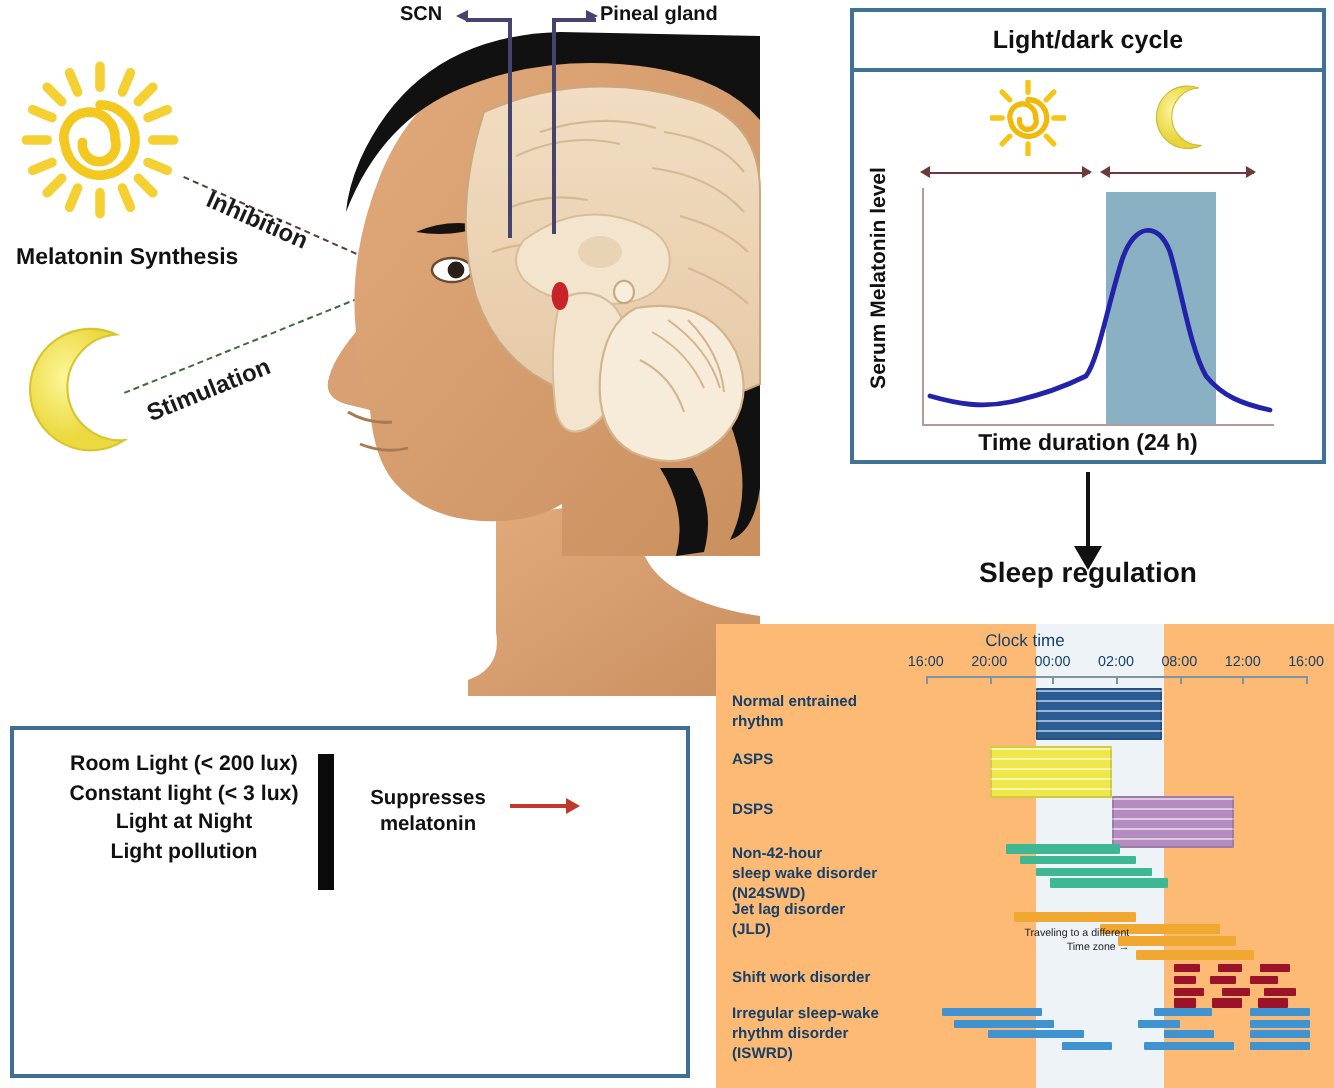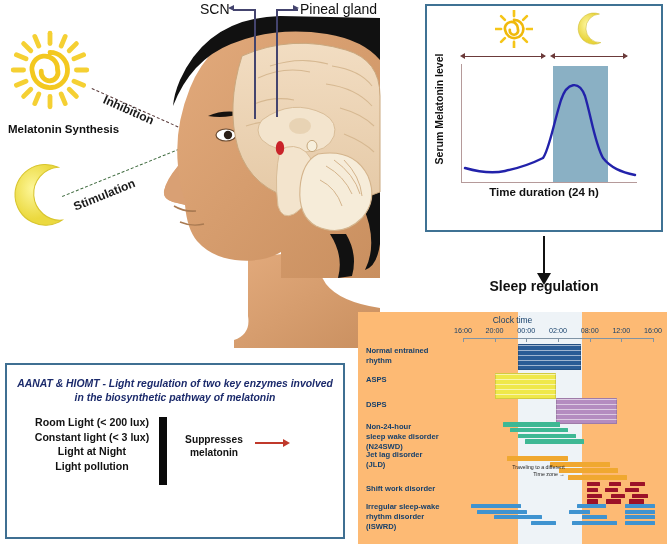--- a/index.html
+++ b/index.html
@@ -23,21 +23,21 @@
   .dash-lbl{position:absolute;font-weight:bold;color:#1a1a1a;white-space:nowrap;
             transform-origin:0 50%;}
 
   #melatonin-synthesis{left:8px;top:122px;font-size:11.5px;font-weight:bold;
       color:#111;line-height:1.25;}
 
   
   #head-art{position:absolute;left:130px;top:8px;width:280px;height:340px;}
 
   
-  .callout-lbl{position:absolute;font-size:14px;font-weight:normal;color:#111;
+  .callout-lbl{position:absolute;font-size:10px;font-weight:bold;color:#111;
                line-height:1.12;white-space:nowrap;}
   .lead{position:absolute;background:#44446e;}
 
   
   #lightdark-box{left:425px;top:4px;width:238px;height:228px;
        border:2.4px solid #3f7294;background:#fff;box-sizing:border-box;}
   #ld-title-bar{height:28px;border-bottom:2.4px solid #3f7294;
        display:flex;align-items:center;justify-content:center;}
   #ld-title{font-size:12.5px;font-weight:bold;color:#111;}
   #ld-body{position:relative;height:196px;}
@@ -233,20 +233,23 @@
   <div class="callout-lbl" style="left:300px;top:2px;">Pineal
 gland</div>
   <div class="lead" style="left:276px;top:9px;width:22px;height:1.6px;"></div>
   <div class="abs" style="left:293px;top:5px;width:0;height:0;
        border-top:3.4px solid transparent;border-bottom:3.4px solid transparent;
        border-left:6px solid #44446e;"></div>
   <div class="lead" style="left:276px;top:9px;width:1.6px;height:108px;"></div>
 </div>
 
 <div class="abs" id="lightdark-box">
+  <div id="ld-title-bar">
+    <span id="ld-title">Light/dark cycle</span>
+  </div>
   <div id="ld-body">
 
     <div class="abs" style="left:68px;top:4px;width:38px;height:38px;">
       <svg viewBox="0 0 100 100" width="38" height="38">
         <g stroke="#f5c518" stroke-width="7" stroke-linecap="round">
           <line x1="50" y1="2" x2="50" y2="16"></line>
             <line x1="50" y1="84" x2="50" y2="98"></line>
           <line x1="2" y1="50" x2="16" y2="50"></line>
             <line x1="84" y1="50" x2="98" y2="50"></line>
           <line x1="16" y1="16" x2="26" y2="26"></line>
@@ -321,21 +324,21 @@
       <div class="tick" style="left: 295.077px; top: 26px; height: 4px;"></div>
     </div>
   <div id="dz-rows">
       <div class="dz-row-lbl" style="left: 8px; top: 34px; width: 84px;">Normal entrained
 rhythm</div>
       <div class="bar striped" style="left: 160.385px; width: 60.2154px; top: 32px; height: 24px; background: linear-gradient(rgba(255, 255, 255, 0.55) 0px, rgba(255, 255, 255, 0.55) 1px, transparent 1px, transparent 100%) 0% 0% / 100% 5px rgb(42, 92, 150); border: 0.6px solid rgba(0, 0, 0, 0.12);"></div>
       <div class="dz-row-lbl" style="left: 8px; top: 63px; width: 84px;">ASPS</div>
       <div class="bar striped" style="left: 137.408px; width: 58.6308px; top: 61px; height: 24px; background: linear-gradient(rgba(255, 255, 255, 0.55) 0px, rgba(255, 255, 255, 0.55) 1px, transparent 1px, transparent 100%) 0% 0% / 100% 5px rgb(239, 232, 74); border: 0.6px solid rgba(0, 0, 0, 0.12);"></div>
       <div class="dz-row-lbl" style="left: 8px; top: 88px; width: 84px;">DSPS</div>
       <div class="bar striped" style="left: 197.623px; width: 59.4231px; top: 86px; height: 24px; background: linear-gradient(rgba(255, 255, 255, 0.55) 0px, rgba(255, 255, 255, 0.55) 1px, transparent 1px, transparent 100%) 0% 0% / 100% 5px rgb(180, 140, 192); border: 0.6px solid rgba(0, 0, 0, 0.12);"></div>
-      <div class="dz-row-lbl" style="left: 8px; top: 110px; width: 84px;">Non-24-hour
+      <div class="dz-row-lbl" style="left: 8px; top: 110px; width: 84px;">Non-42-hour
 sleep wake disorder
 (N24SWD)</div>
       <div class="bar" style="left: 144.538px; width: 57.8385px; top: 110px; height: 4.6px; background: rgb(62, 184, 148);"></div>
       <div class="bar" style="left: 151.669px; width: 58.6308px; top: 115.8px; height: 4.6px; background: rgb(62, 184, 148);"></div>
       <div class="bar" style="left: 159.592px; width: 58.6308px; top: 121.6px; height: 4.6px; background: rgb(62, 184, 148);"></div>
       <div class="bar" style="left: 166.723px; width: 59.4231px; top: 127.4px; height: 4.6px; background: rgb(62, 184, 148);"></div>
       <div class="dz-row-lbl" style="left: 8px; top: 138px; width: 84px;">Jet lag disorder
 (JLD)</div>
       <div class="bar" style="left: 148.5px; width: 61.8px; top: 144px; height: 5px; background: rgb(240, 168, 48);"></div>
       <div class="bar" style="left: 192.077px; width: 60.2154px; top: 150.2px; height: 5px; background: rgb(240, 168, 48);"></div>
@@ -371,21 +374,20 @@
       <div class="bar" style="left: 135.823px; width: 30.9px; top: 203.2px; height: 4px; background: rgb(63, 147, 208);"></div>
       <div class="bar" style="left: 173.062px; width: 25.3538px; top: 208.8px; height: 4px; background: rgb(63, 147, 208);"></div>
       <div class="bar" style="left: 214.262px; width: 44.3692px; top: 208.8px; height: 4px; background: rgb(63, 147, 208);"></div>
       <div class="bar" style="left: 267.346px; width: 29.3154px; top: 208.8px; height: 4px; background: rgb(63, 147, 208);"></div>
     </div>
   <div id="jld-note" style="left: 132.654px; width: 74px; top: 152px;">Traveling to a different
 Time zone →</div>
 </div>
 
 <div class="abs" id="enzyme-box">
-  <div id="enz-head">AANAT &amp; HIOMT - Light regulation of two key enzymes involved in the biosynthetic pathway of melatonin</div>
   <div id="enz-mid">
     <div id="enz-left" style="white-space:pre-line;">Room Light (&lt; 200 lux)
 Constant light (&lt; 3 lux)
 Light at Night
 Light pollution</div>
     <div id="enz-bar"></div>
     <div id="enz-sup" style="white-space:pre-line;">Suppresses
 melatonin</div>
     <div id="enz-arrow"></div>
     <div id="enz-arrow-h"></div>

